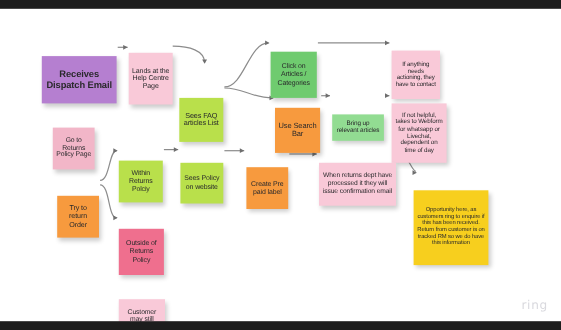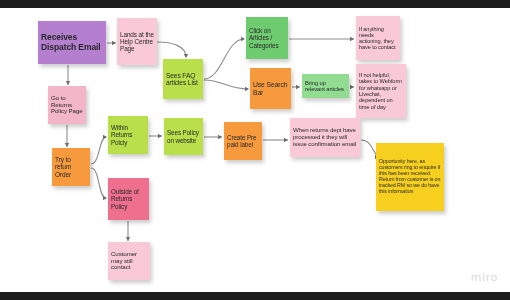--- a/index.html
+++ b/index.html
@@ -49,27 +49,29 @@
     stroke: none;
   }
 
   .note {
     position: absolute;
     z-index: 10;
     box-sizing: border-box;
     display: flex;
     align-items: center;
     justify-content: center;
+    text-align: center;
     padding: 0 3px;
     color: #29292b;
     line-height: 1.12;
     letter-spacing: -0.1px;
     box-shadow: 2px 3px 4px rgba(0,0,0,0.20);
     word-break: break-word;
     overflow: hidden;
+    margin-top: 30px;
   }
   .note span { display: block; width: 100%; }
   .miro-watermark {
     position: absolute;
     right: 12px;
     bottom: 16px;
     z-index: 30;
     color: #d9d9de;
     font-size: 11px;
     letter-spacing: 0.6px;
@@ -197,17 +199,17 @@
         <span>Outside of Returns Policy</span>
       </div>
       <div class="note" style="left: 108px; top: 242px; width: 42px; height: 38px; background: rgb(249, 201, 216); font-size: 6.2px; font-weight: 400;">
         <span>Customer may still contact</span>
       </div>
       <div class="note" style="left: 376px; top: 143px; width: 68px; height: 68px; background: rgb(247, 207, 30); font-size: 5.3px; font-weight: 400;">
         <span>Opportunity here, as customers ring to enquire if this has been received. Return from customer is on tracked RM so we do have this information</span>
       </div>
     </div>
 
-  <div class="miro-watermark">miro</div>
+  <div class="miro-watermark">ring</div>
 
   <div class="letterbox bottom" style="background: rgb(29, 29, 29);"></div>
 
 </div>
 
 </body></html>

